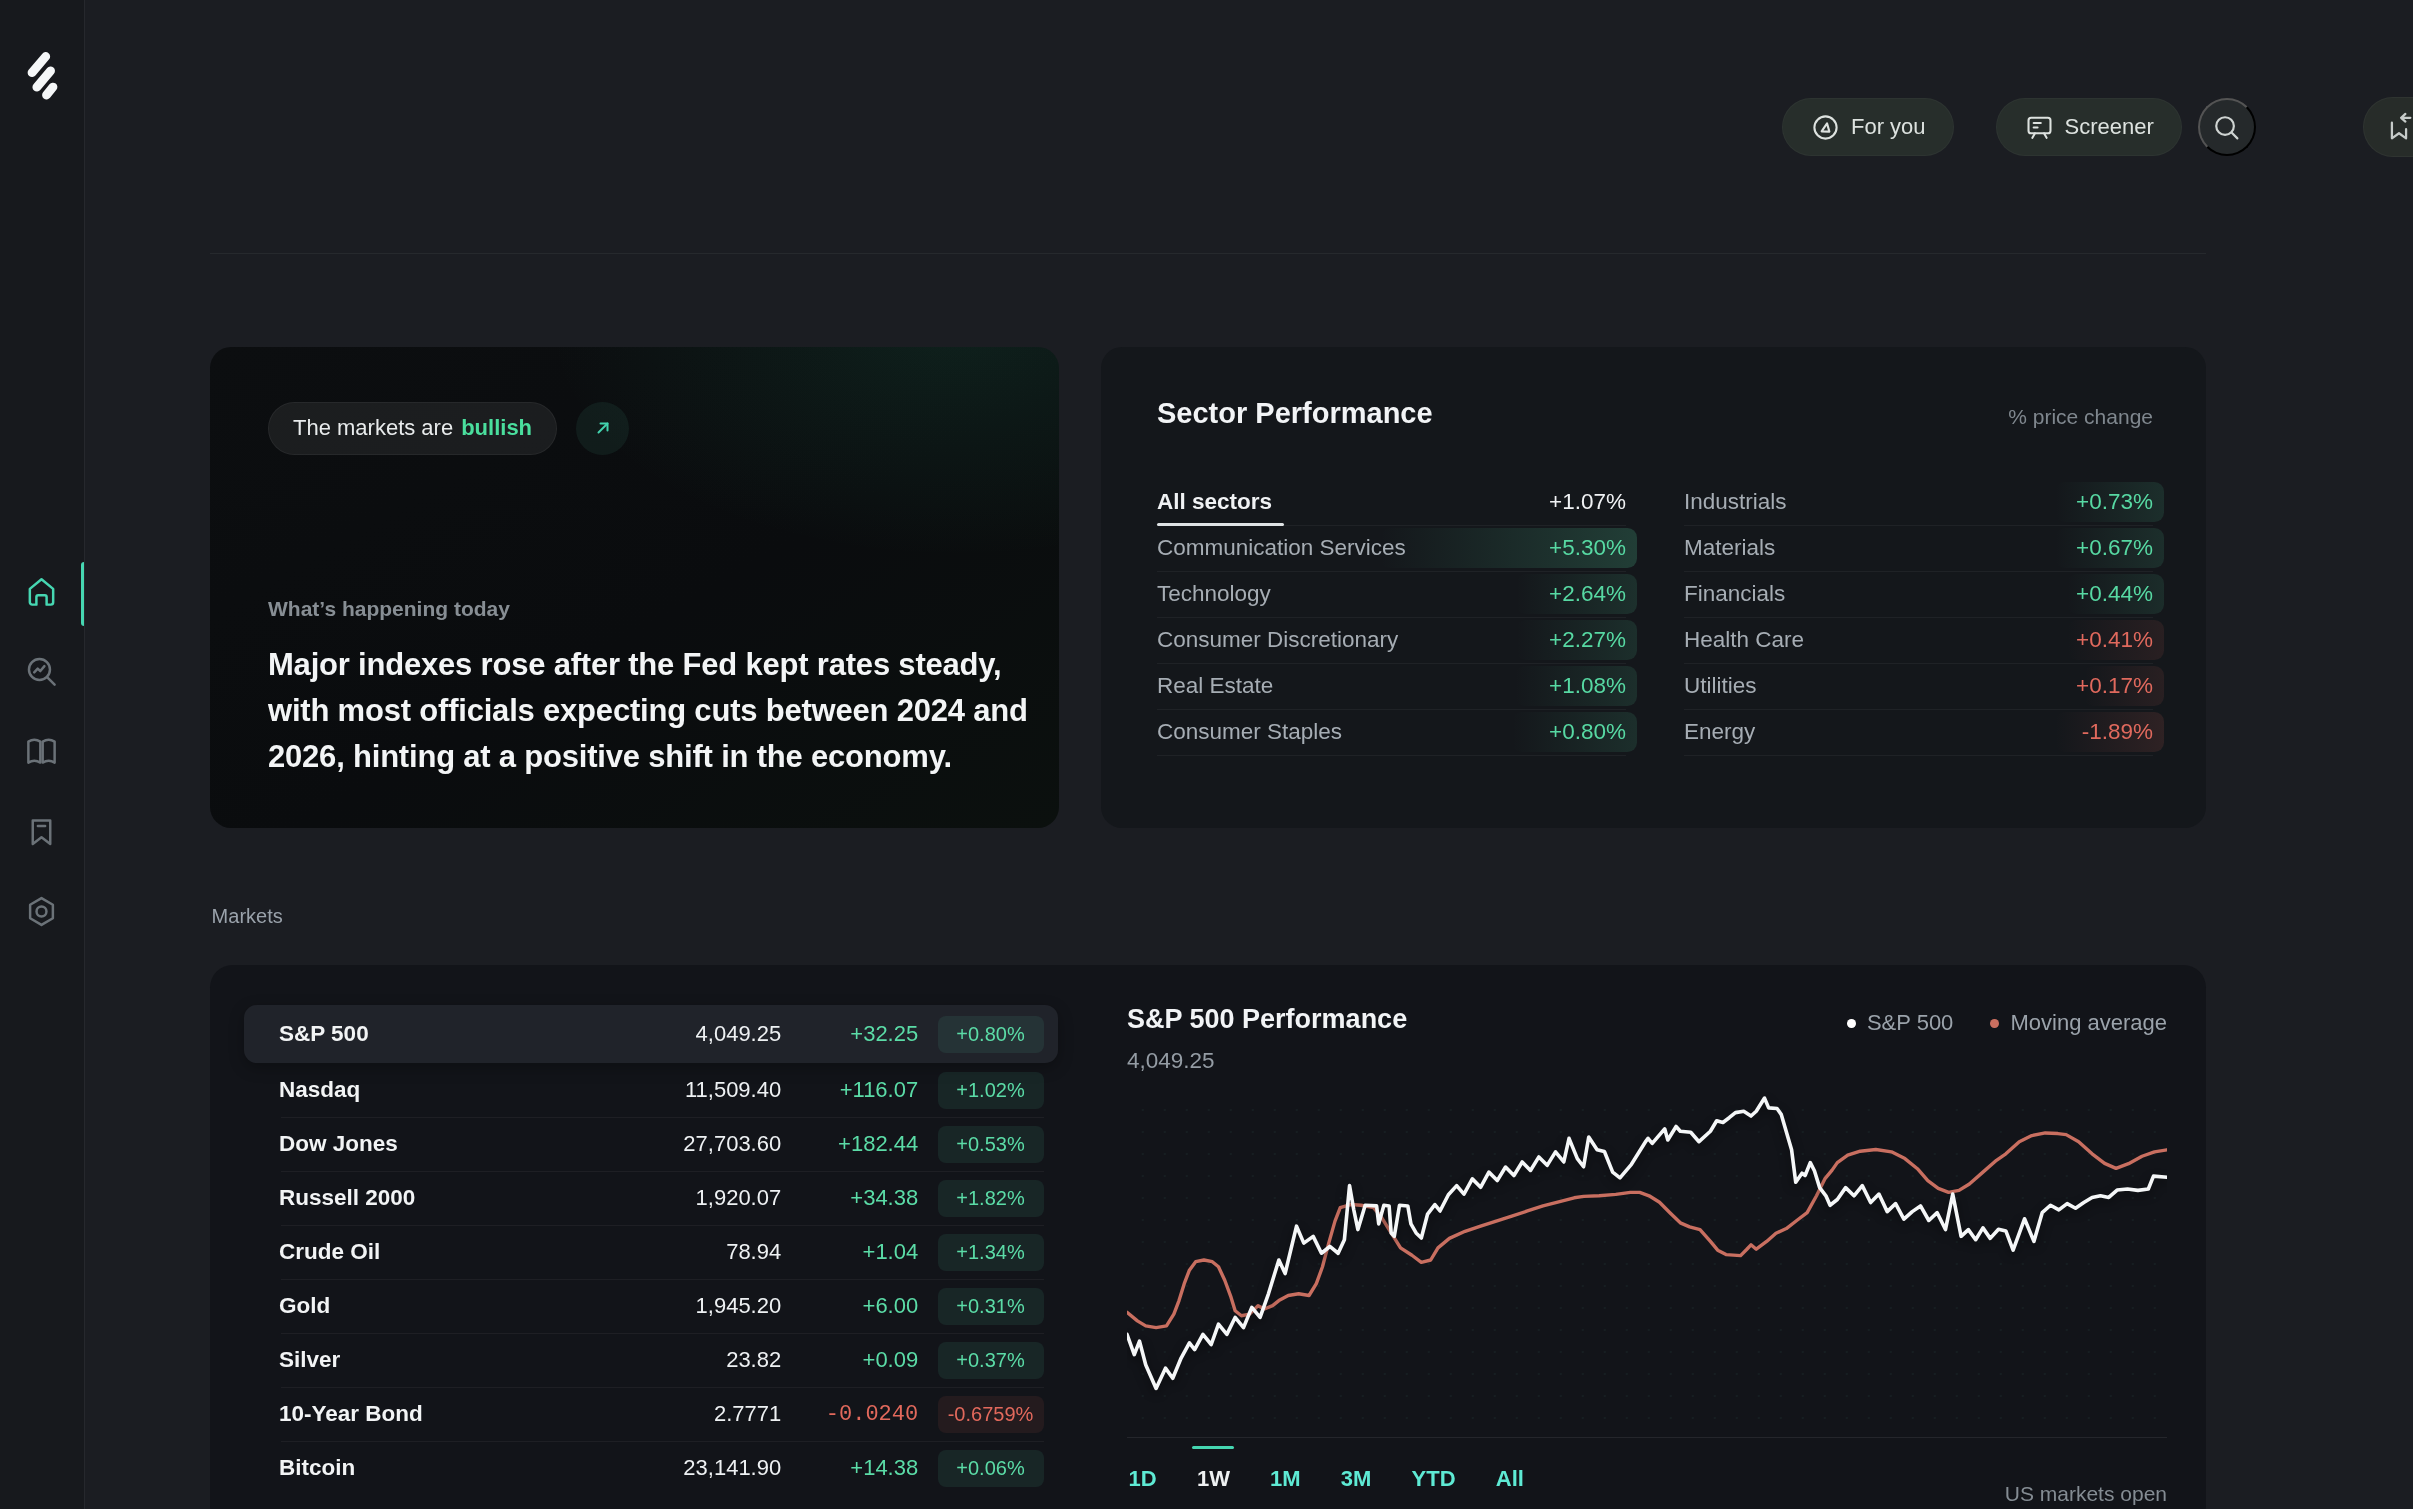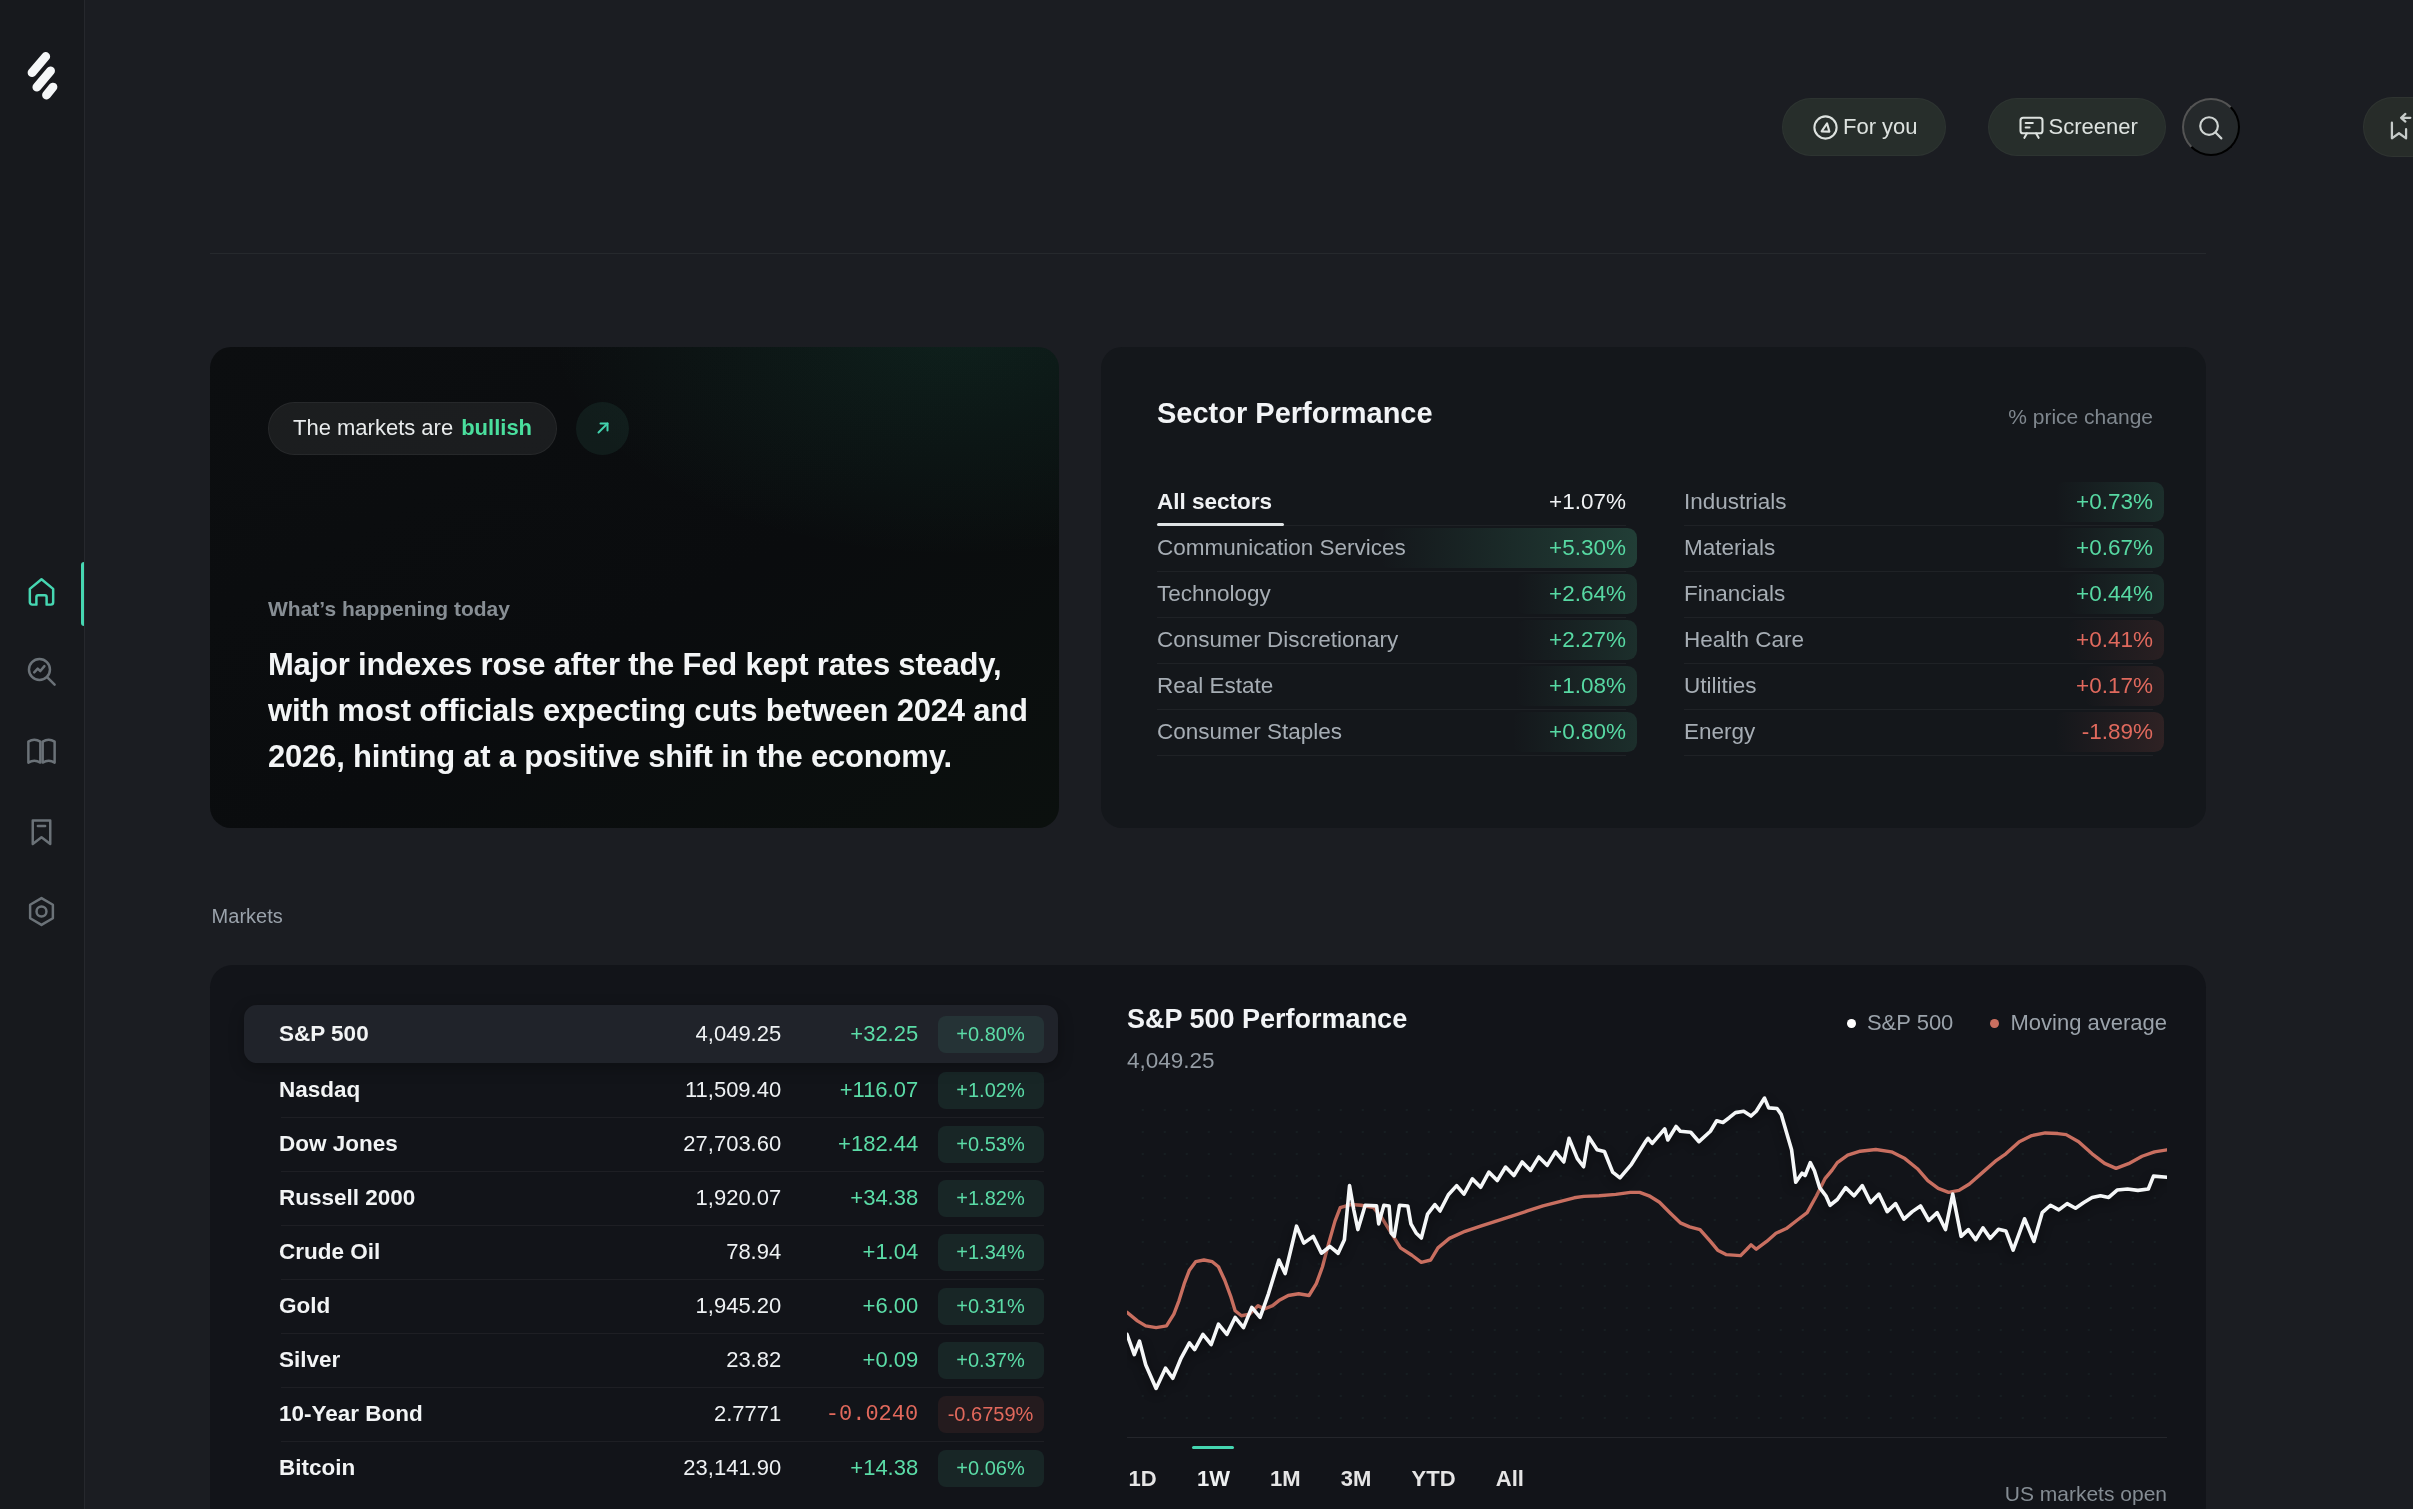--- a/index.html
+++ b/index.html
@@ -25,21 +25,21 @@
   .active-bar { position:absolute; right:0; top:562px; width:3.2px; height:64px;
     background:#46d7b2; border-radius:3.2px 0 0 3.2px; }
 
   
   .main { flex:1; position:relative; }
   .content { margin:0 208px 0 125px; width:1996px; }
 
   
   .topbar-actions { position:absolute; top:98px; left:1697px; display:flex; align-items:center; }
   .pill-btn {
-    height:58px; display:flex; align-items:center; gap:2px; padding:0 27px;
+    height:58px; display:flex; align-items:center; gap:10px; padding:0 27px;
     background:#272e2b; border:0.8px solid rgba(255,255,255,0.03); border-radius:804px;
     color:#dde2df; font-size:22px; cursor:pointer; white-space:nowrap;
   }
   .pill-btn + .pill-btn { margin-left:42px; }
   .icon-btn {
     width:58px; height:58px; margin-left:16px; border-radius:50%;
     background:#25292b; display:flex; align-items:center; justify-content:center;
     color:#cfd4d2; cursor:pointer;
   }
   .save-btn {
@@ -148,21 +148,21 @@
   .plot { margin-top:17.7px; height:338px; position:relative;
     background-image:radial-gradient(rgba(110,215,185,0.05) 1.4px, transparent 1.5px);
     background-size:22px 22px; background-position:4.8px 8px;
   }
   .plot svg { width:100%; height:100%; display:block; }
 
   .tabs-bar {
     margin-top:8px; border-top:0.8px solid rgba(255,255,255,0.08);
     padding-top:13px; display:flex; align-items:center; gap:37px;
   }
-  .tab { position:relative; font-size:22px; color:#e5e5e5; font-weight:600; cursor:pointer; padding:3.2px 1.6px; }
+  .tab { position:relative; font-size:22px; color:#5eead4; font-weight:600; cursor:pointer; padding:3.2px 1.6px; }
   .tab.active { color:#eef1f2; font-weight:700; }
   .tab.active::before {
     content:""; position:absolute; top:-17px; left:50%; transform:translateX(-50%);
     width:42px; height:3.2px; border-radius:2.4px; background:#45d6b1;
   }
   .market-status { margin-left:auto; font-size:21px; color:#848c93;margin-top:31px; }
 </style>
 </head>
 <body>
 

